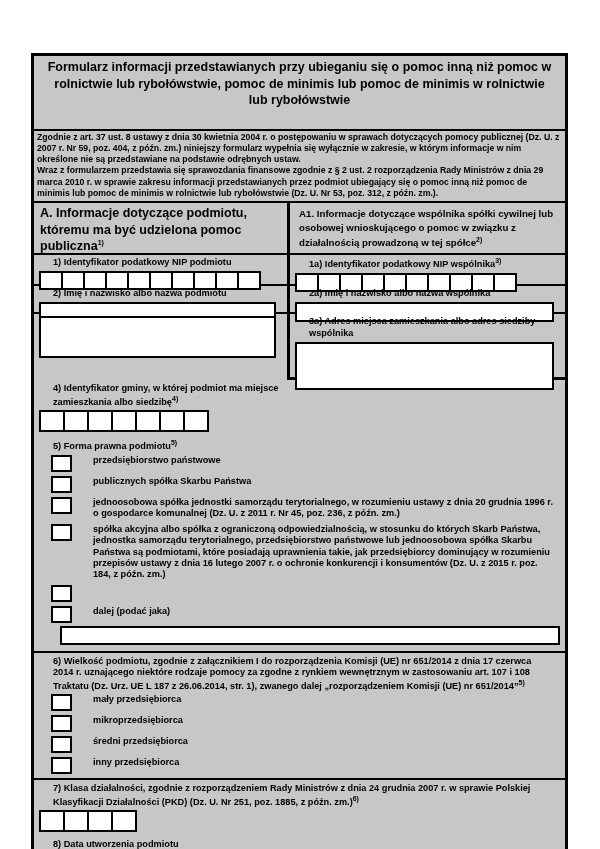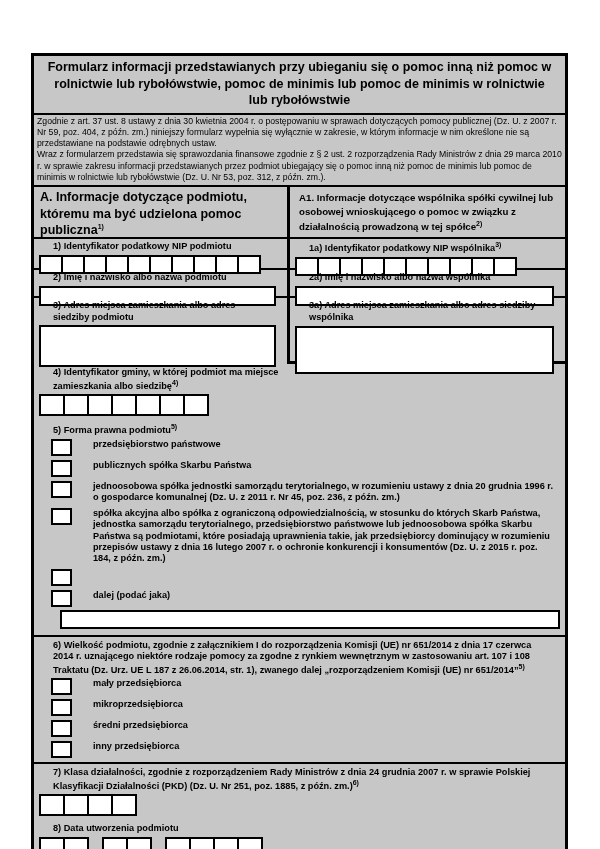--- a/index.html
+++ b/index.html
@@ -7,24 +7,24 @@
     width:600px;height:849px;position:relative;background:#ffffff;
     font-family:"Liberation Sans","DejaVu Sans",sans-serif;color:#000;overflow:hidden;
   }
   .form{
     position:absolute;left:31px;top:53px;width:531px;
     background:#c7c7c7;border:3px solid #000;
   }
   
   .title-box{
     font-size:12.5px;font-weight:bold;text-align:center;
-    padding:3px 12px 4px;line-height:1.32;border-bottom:2px solid #000;
+    padding:3px 12px 20px;line-height:1.32;border-bottom:2px solid #000;
   }
   
-  .intro{border-bottom:2px solid #000;padding:1px 3px 2px;font-size:8.7px;font-weight:normal;line-height:1.3;}
+  .intro{border-bottom:2px solid #000;padding:1px 3px 2px;font-size:8.7px;font-weight:bold;line-height:1.3;}
   .intro p{margin:0;}
   
   .columns{display:grid;grid-template-columns:256px 1fr;grid-template-rows:52px 31px 28px 66px;}
   .cl{border-right:3px solid #000;}
   .bb{border-bottom:2px solid #000;}
   .a1-end{border-bottom:3px solid #000;}
   .hdrA{font-size:12.5px;font-weight:bold;padding:2px 6px;line-height:1.3;}
   .hdrA1{font-size:9.7px;font-weight:bold;padding:4px 9px;line-height:1.4;}
   .lbl{font-size:9.2px;font-weight:bold;padding:2px 19px 0;line-height:1.25;}
   sup{font-size:7px;}
@@ -103,21 +103,20 @@
     <div class="cl bb">
       <div class="lbl">2) Imię i nazwisko albo nazwa podmiotu</div>
       <div class="winput"></div>
     </div>
     <div class="bb">
       <div class="lbl">2a) Imię i nazwisko albo nazwa wspólnika</div>
       <div class="winput"></div>
     </div>
 
     <div class="cl">
-      <div class="lbl">3) Adres miejsca zamieszkania albo adres siedziby podmiotu</div>
       <div class="winput waddr"></div>
     </div>
     <div class="a1-end">
       <div class="lbl">3a) Adres miejsca zamieszkania albo adres siedziby wspólnika</div>
       <div class="winput waddr-r"></div>
     </div>
 
   </div>
 
   <div class="sec">

